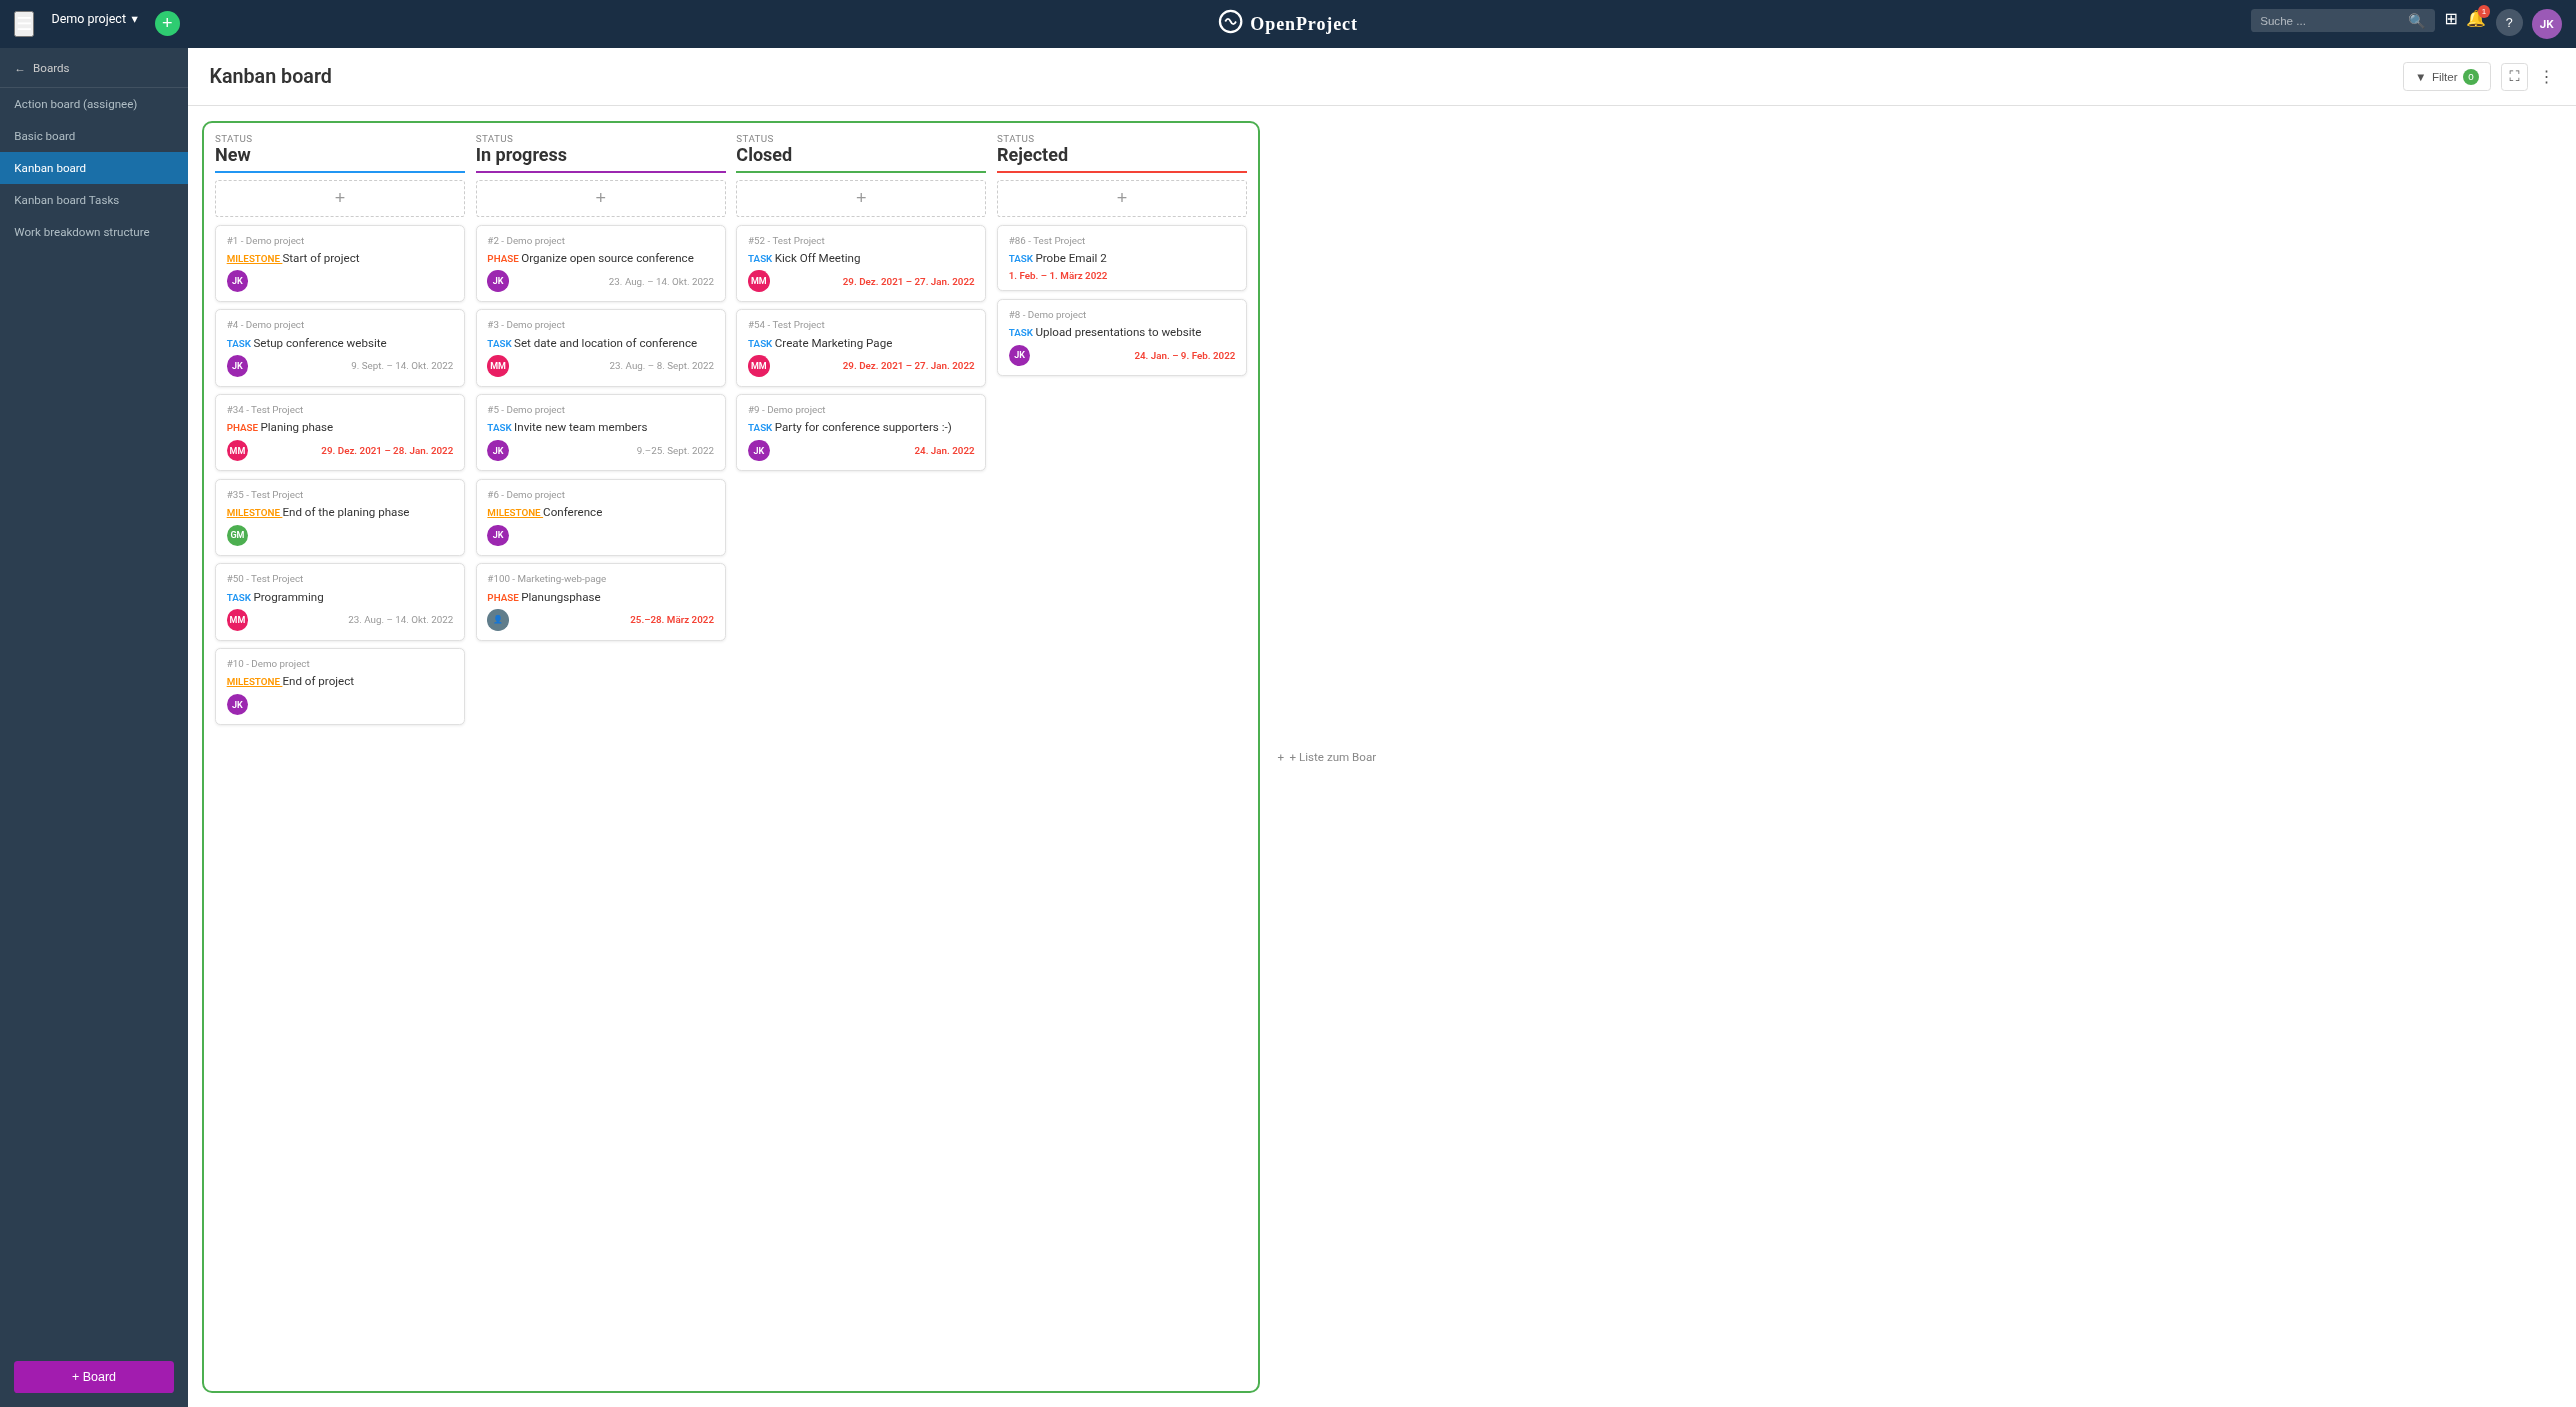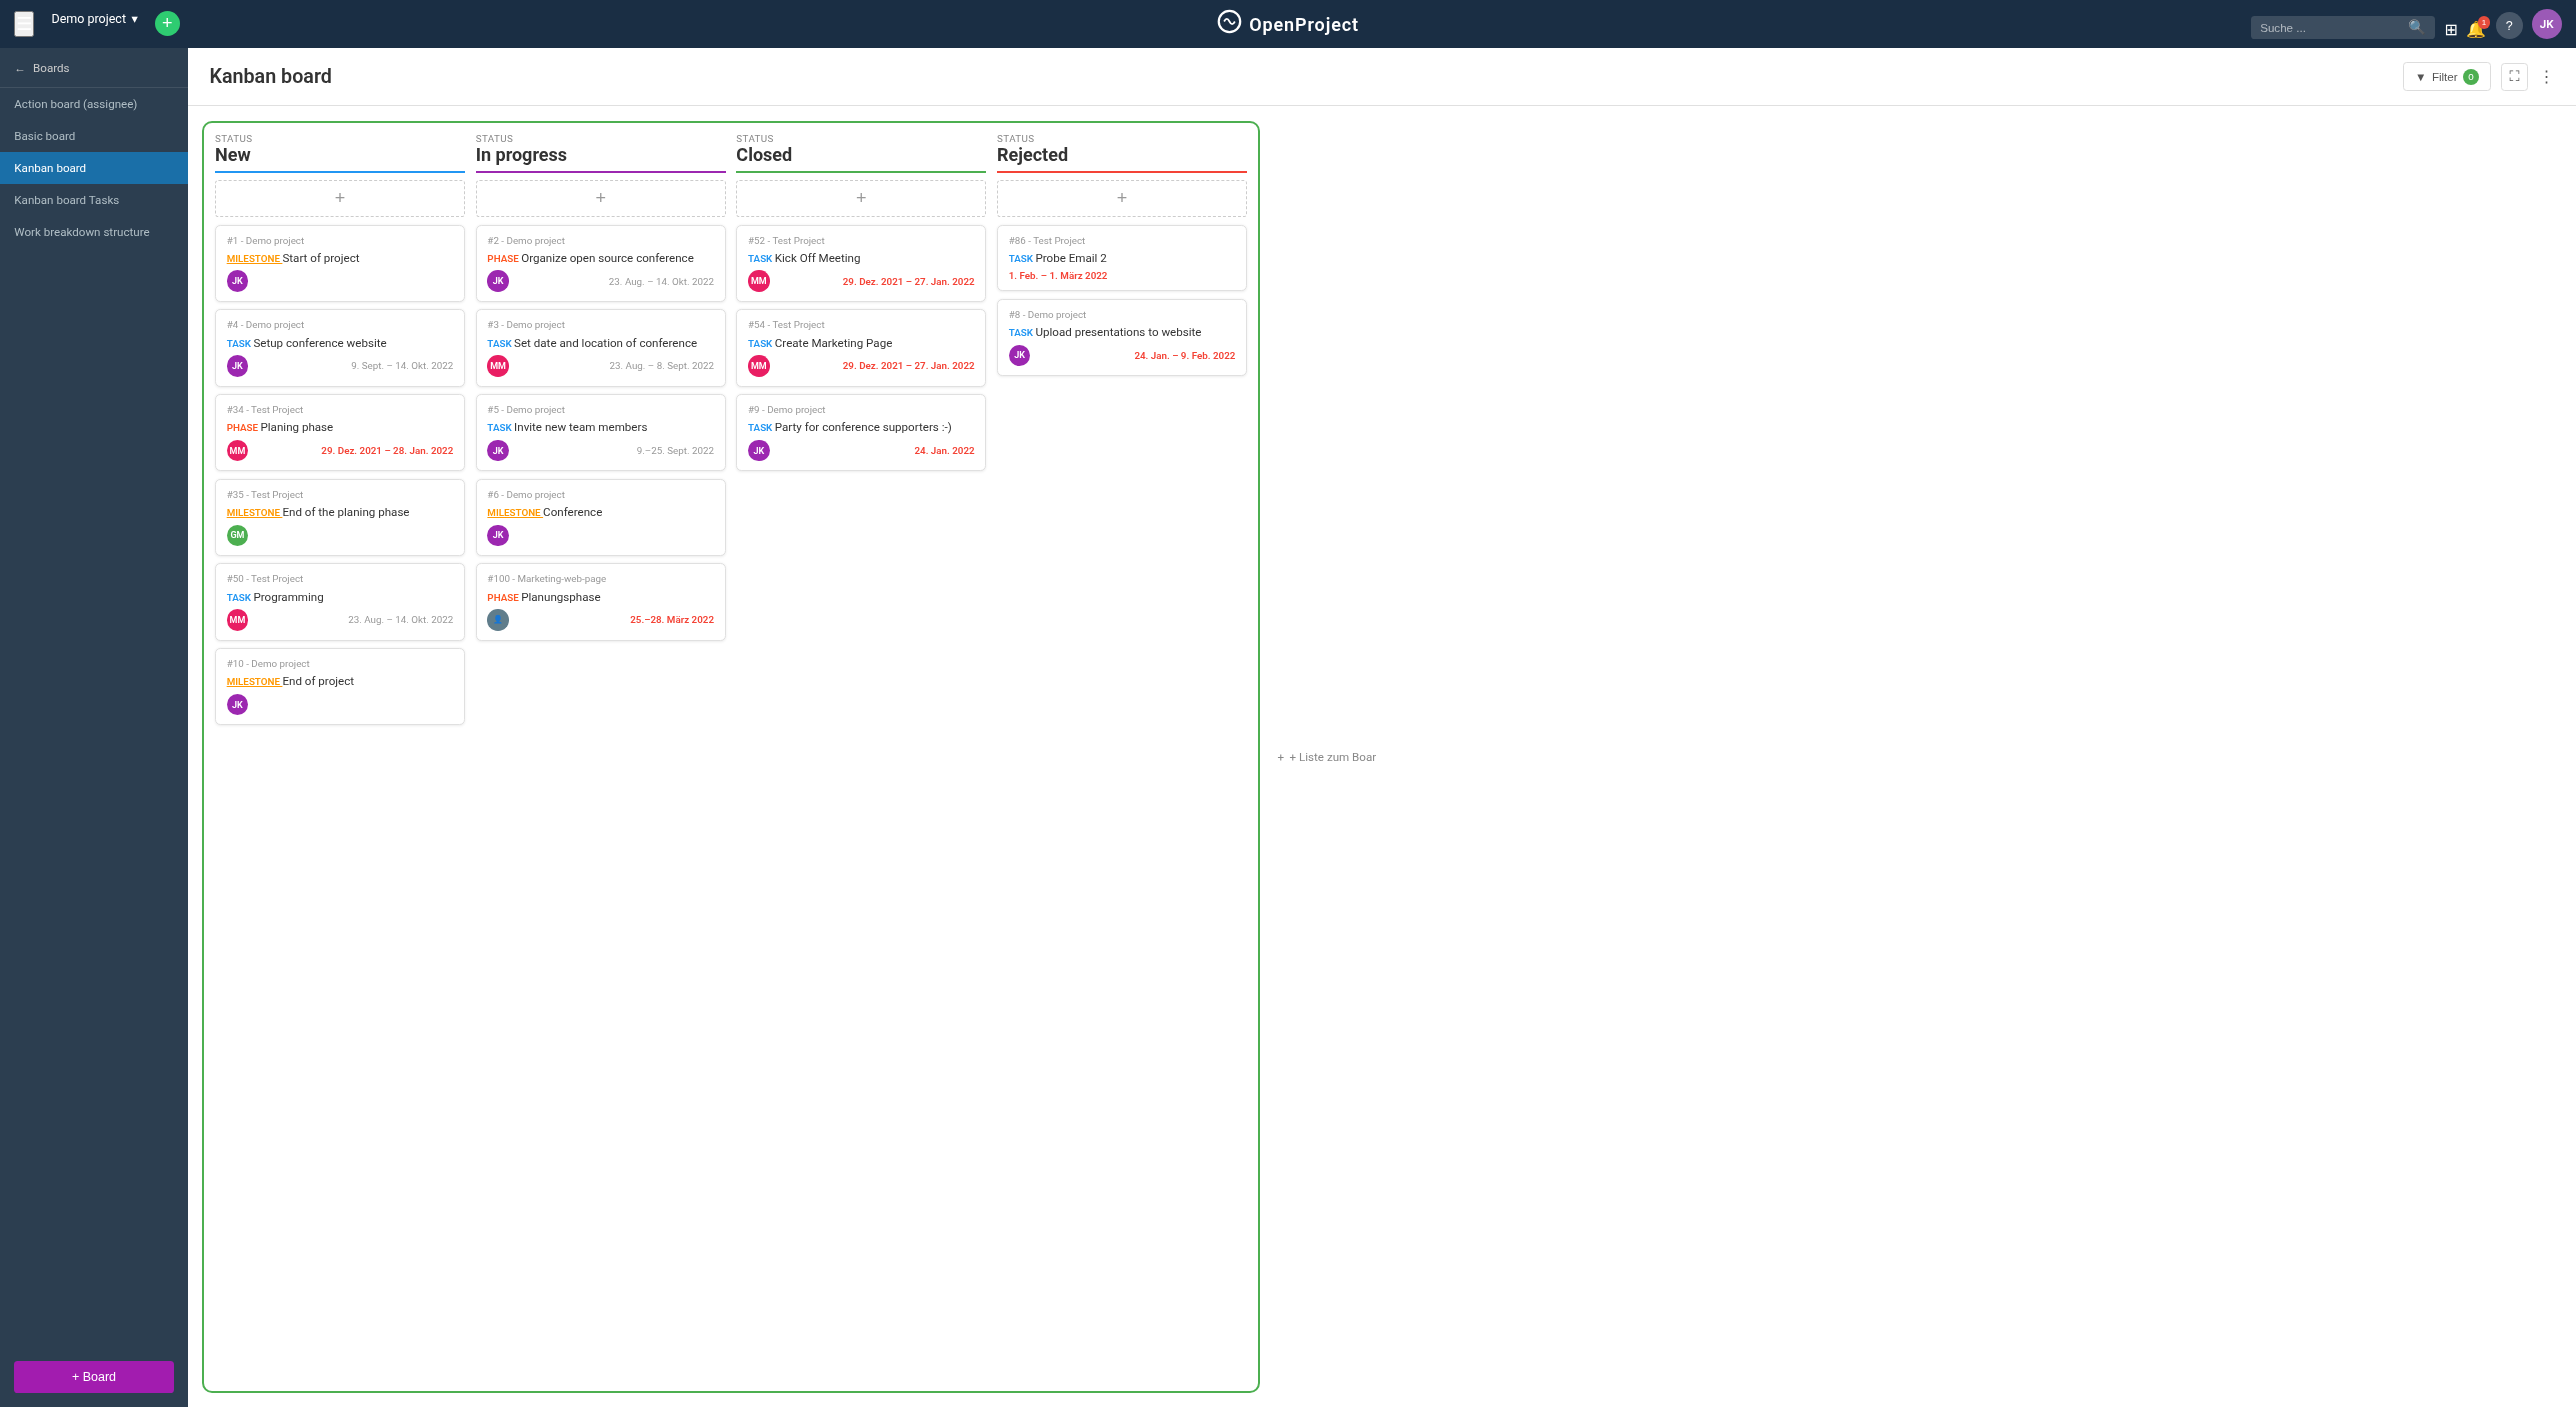--- a/index.html
+++ b/index.html
@@ -11,25 +11,25 @@
       color: #fff;
       height: 48px;
       display: flex;
       align-items: center;
       padding: 0 14.3px;
       position: relative;
       z-index: 100;
     }
     .topnav-left { display: flex; align-items: flex-start; gap: 17px; }
     .topnav-center { position: absolute; left: 50%; transform: translateX(-50%); display: flex; align-items: center; gap: 7.2px; }
-    .topnav-right { margin-left: auto; display: flex; align-items: flex-end; gap: 9px; }
+    .topnav-right { margin-left: auto; display: flex; align-items: flex-start; gap: 9px; }
     .hamburger-icon { color: #fff; font-size: 18px; cursor: pointer; }
     .project-selector { display: flex; align-items: center; gap: 5.4px; cursor: pointer; font-size: 12.5px; color: #fff; }
     .add-project-btn { background: #2ecc71; border: none; border-radius: 50%; width: 25px; height: 25px; color: #fff; font-size: 18px; cursor: pointer; display: flex; align-items: center; justify-content: center; }
-    .logo-text { font-size: 18px; font-weight: 600; color: #fff; letter-spacing: 0.9px; }
+    .logo-text { font-size: 18px; font-weight: 600; color: #fff; letter-spacing: 0.9px; font-family: Liberation Serif, serif; }
     .search-box { display: flex; align-items: center; background: rgba(255,255,255,0.15); border-radius: 3.6px; padding: 3.6px 9px; gap: 5.4px; }
     .search-box input { background: transparent; border: none; color: #fff; outline: none; font-size: 11.6px; width: 143px; }
     .search-box input::placeholder { color: rgba(255,255,255,0.6); }
     .nav-icon-btn { background: none; border: none; color: #fff; font-size: 16px; cursor: pointer; position: relative; }
     .badge { position: absolute; top: -3.6px; right: -3.6px; background: #e74c3c; border-radius: 50%; width: 12.5px; height: 12.5px; font-size: 8px; display: flex; align-items: center; justify-content: center; color: #fff; }
     .avatar { width: 30px; height: 30px; border-radius: 50%; background: #9b59b6; color: #fff; font-size: 11.6px; font-weight: 600; display: flex; align-items: center; justify-content: center; cursor: pointer; }
 
     
     .app-body { display: flex; height: calc(100vh - 48px); }
 

